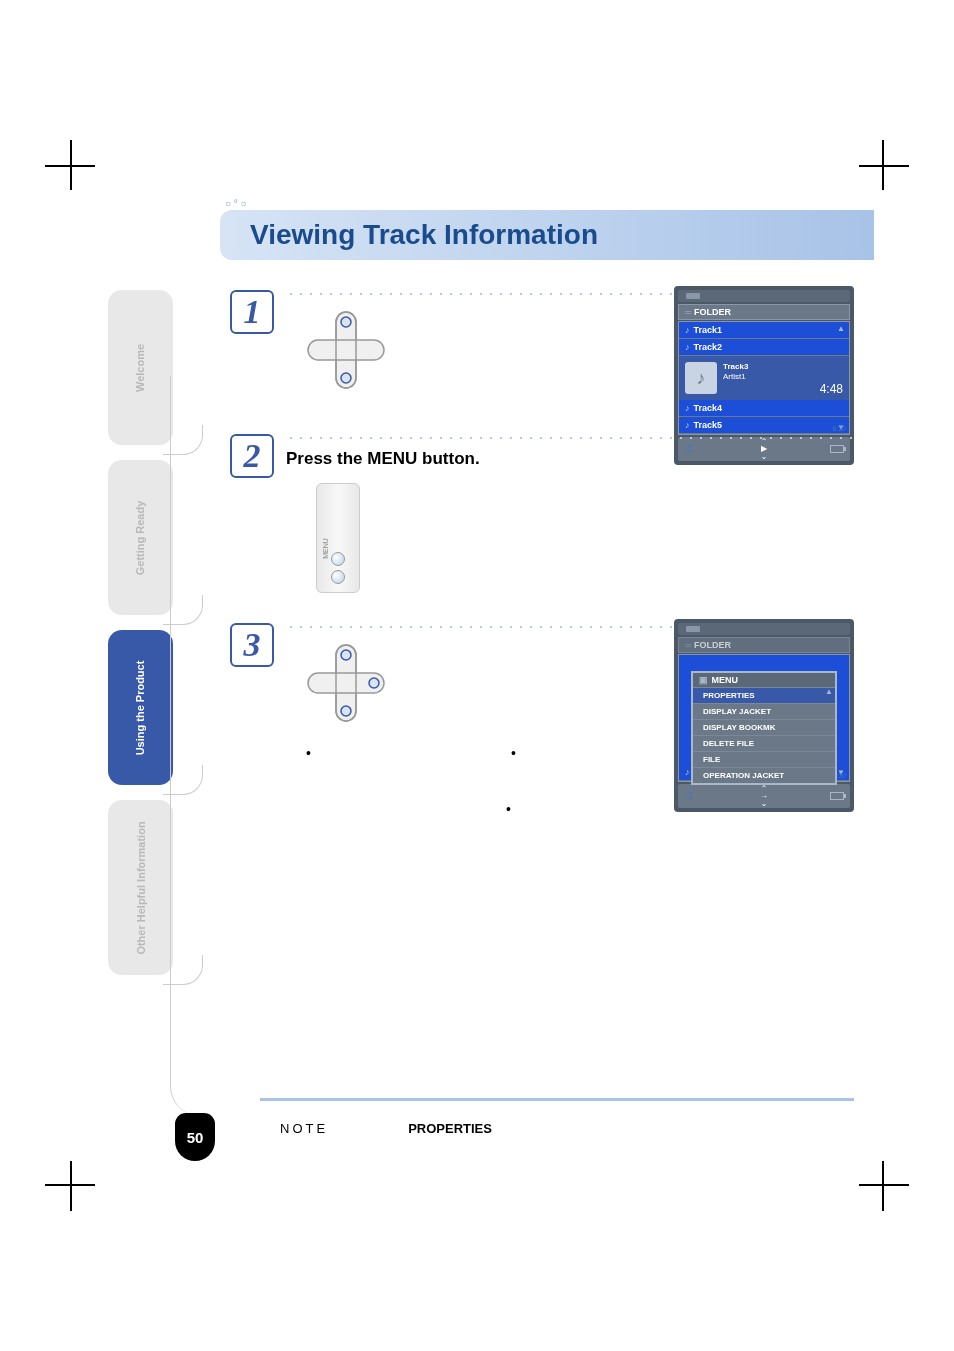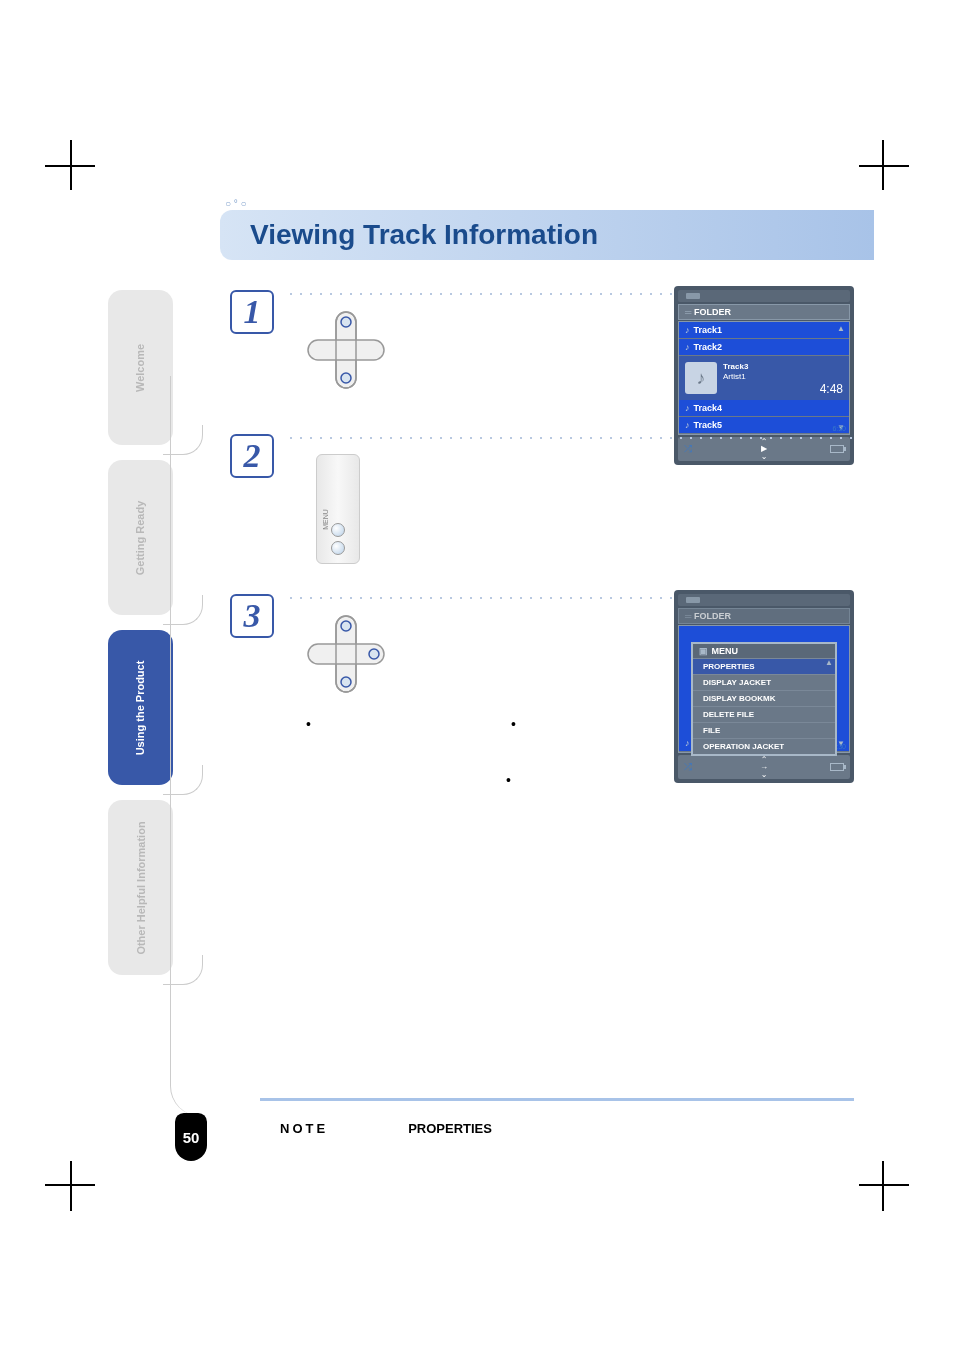--- a/index.html
+++ b/index.html
@@ -348,33 +348,33 @@
   }
   .note-row {
     position: absolute;
     bottom: 215px;
     left: 280px;
     display: flex;
     gap: 80px;
     font-size: 13px;
   }
   .note-label {
-    font-weight: 700;
+    font-weight: 400;
     letter-spacing: 3px;
     font-family: Arial Black, Arial, sans-serif;
     text-align: center;
   }
   .note-text b { font-weight: bold; }
 
   
   .page-number {
     position: absolute;
     bottom: 190px;
     left: 175px;
-    width: 32px;
+    width: 40px;
     height: 48px;
     background: #000;
     color: #fff;
     border-radius: 12px 12px 22px 22px;
     display: flex;
     align-items: center;
     justify-content: center;
     font-size: 15px;
     font-weight: bold;
   }
@@ -473,20 +473,21 @@
         <span class="play-ctrl">⌃<br>▶<br>⌄</span>
         <span class="batt"></span>
       </div>
     </div>
   </div>
 
   <div class="step" style="margin-top:40px;">
     <div class="step-number">2</div>
     <div class="step-body">
       <div class="step-dots"></div>
+      <div class="step-text">Press the MENU button.</div>
       <div class="menu-button-img">
         <span class="label">MENU</span>
         <div class="circle"></div>
         <div class="circle"></div>
       </div>
     </div>
   </div>
 
   <div class="step" style="margin-top:30px;">
     <div class="step-number">3</div>

